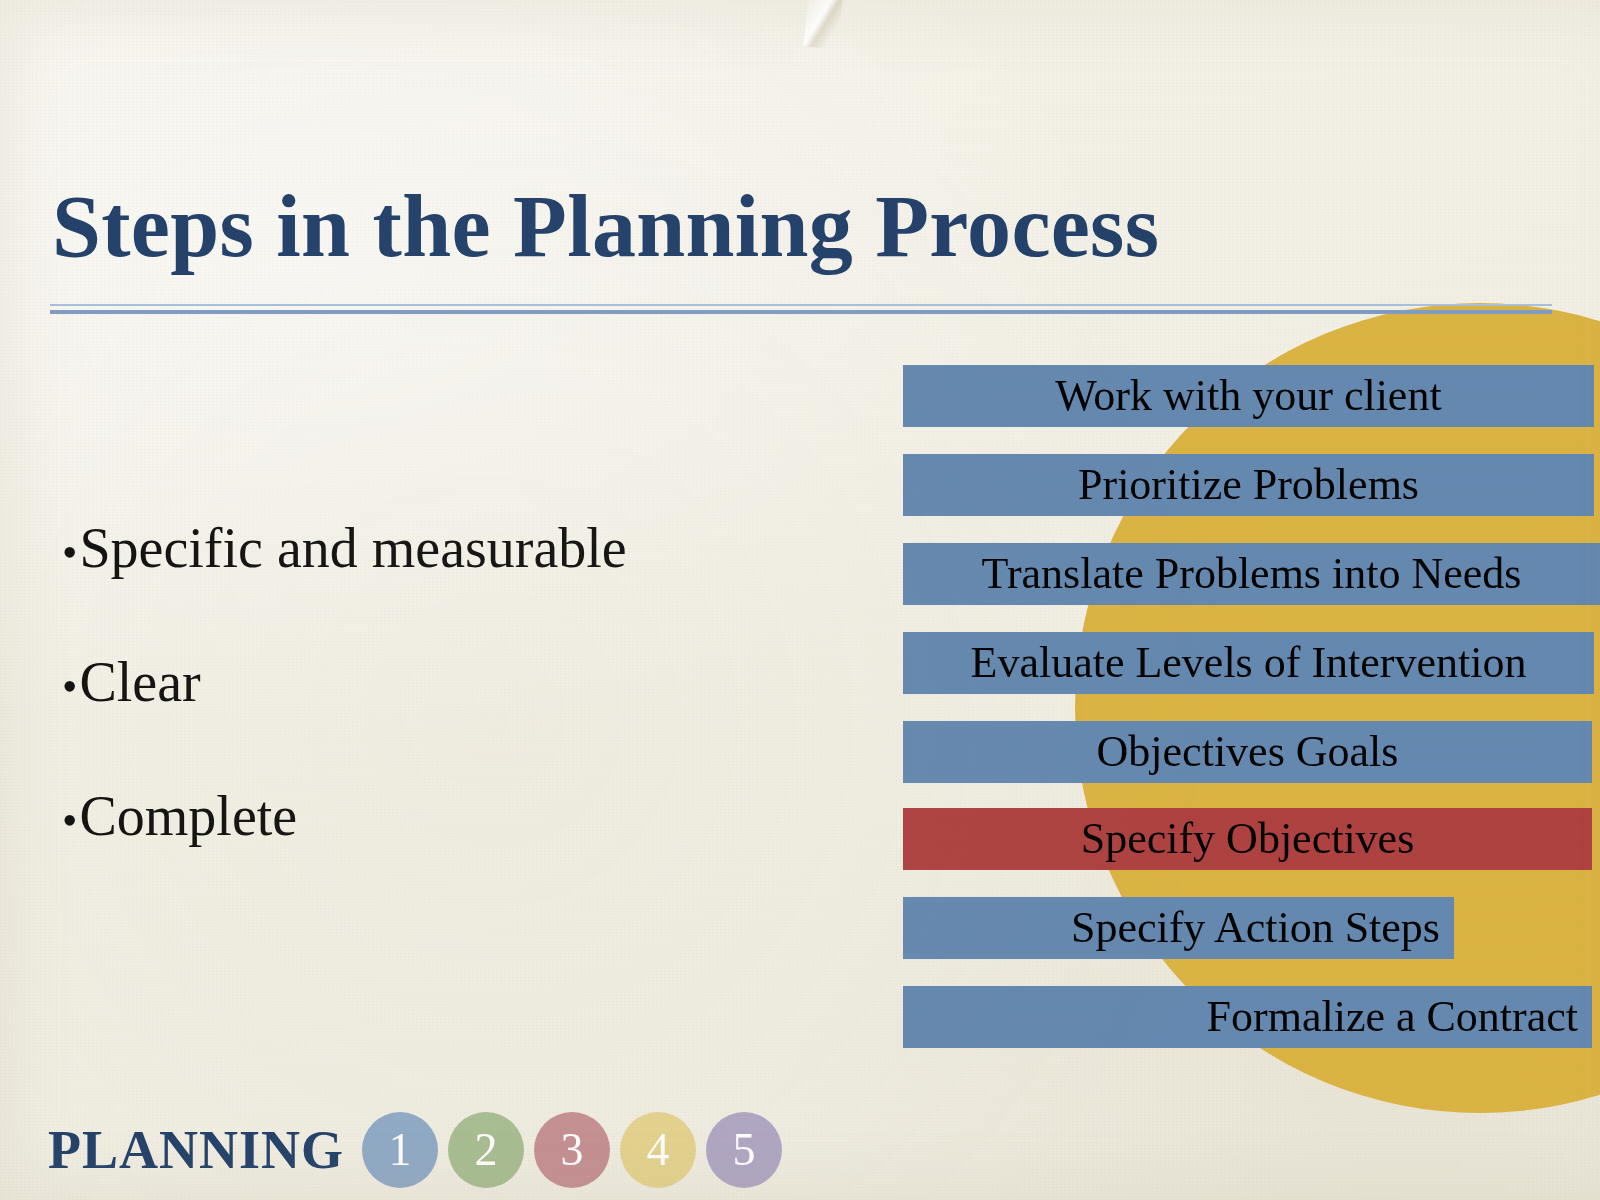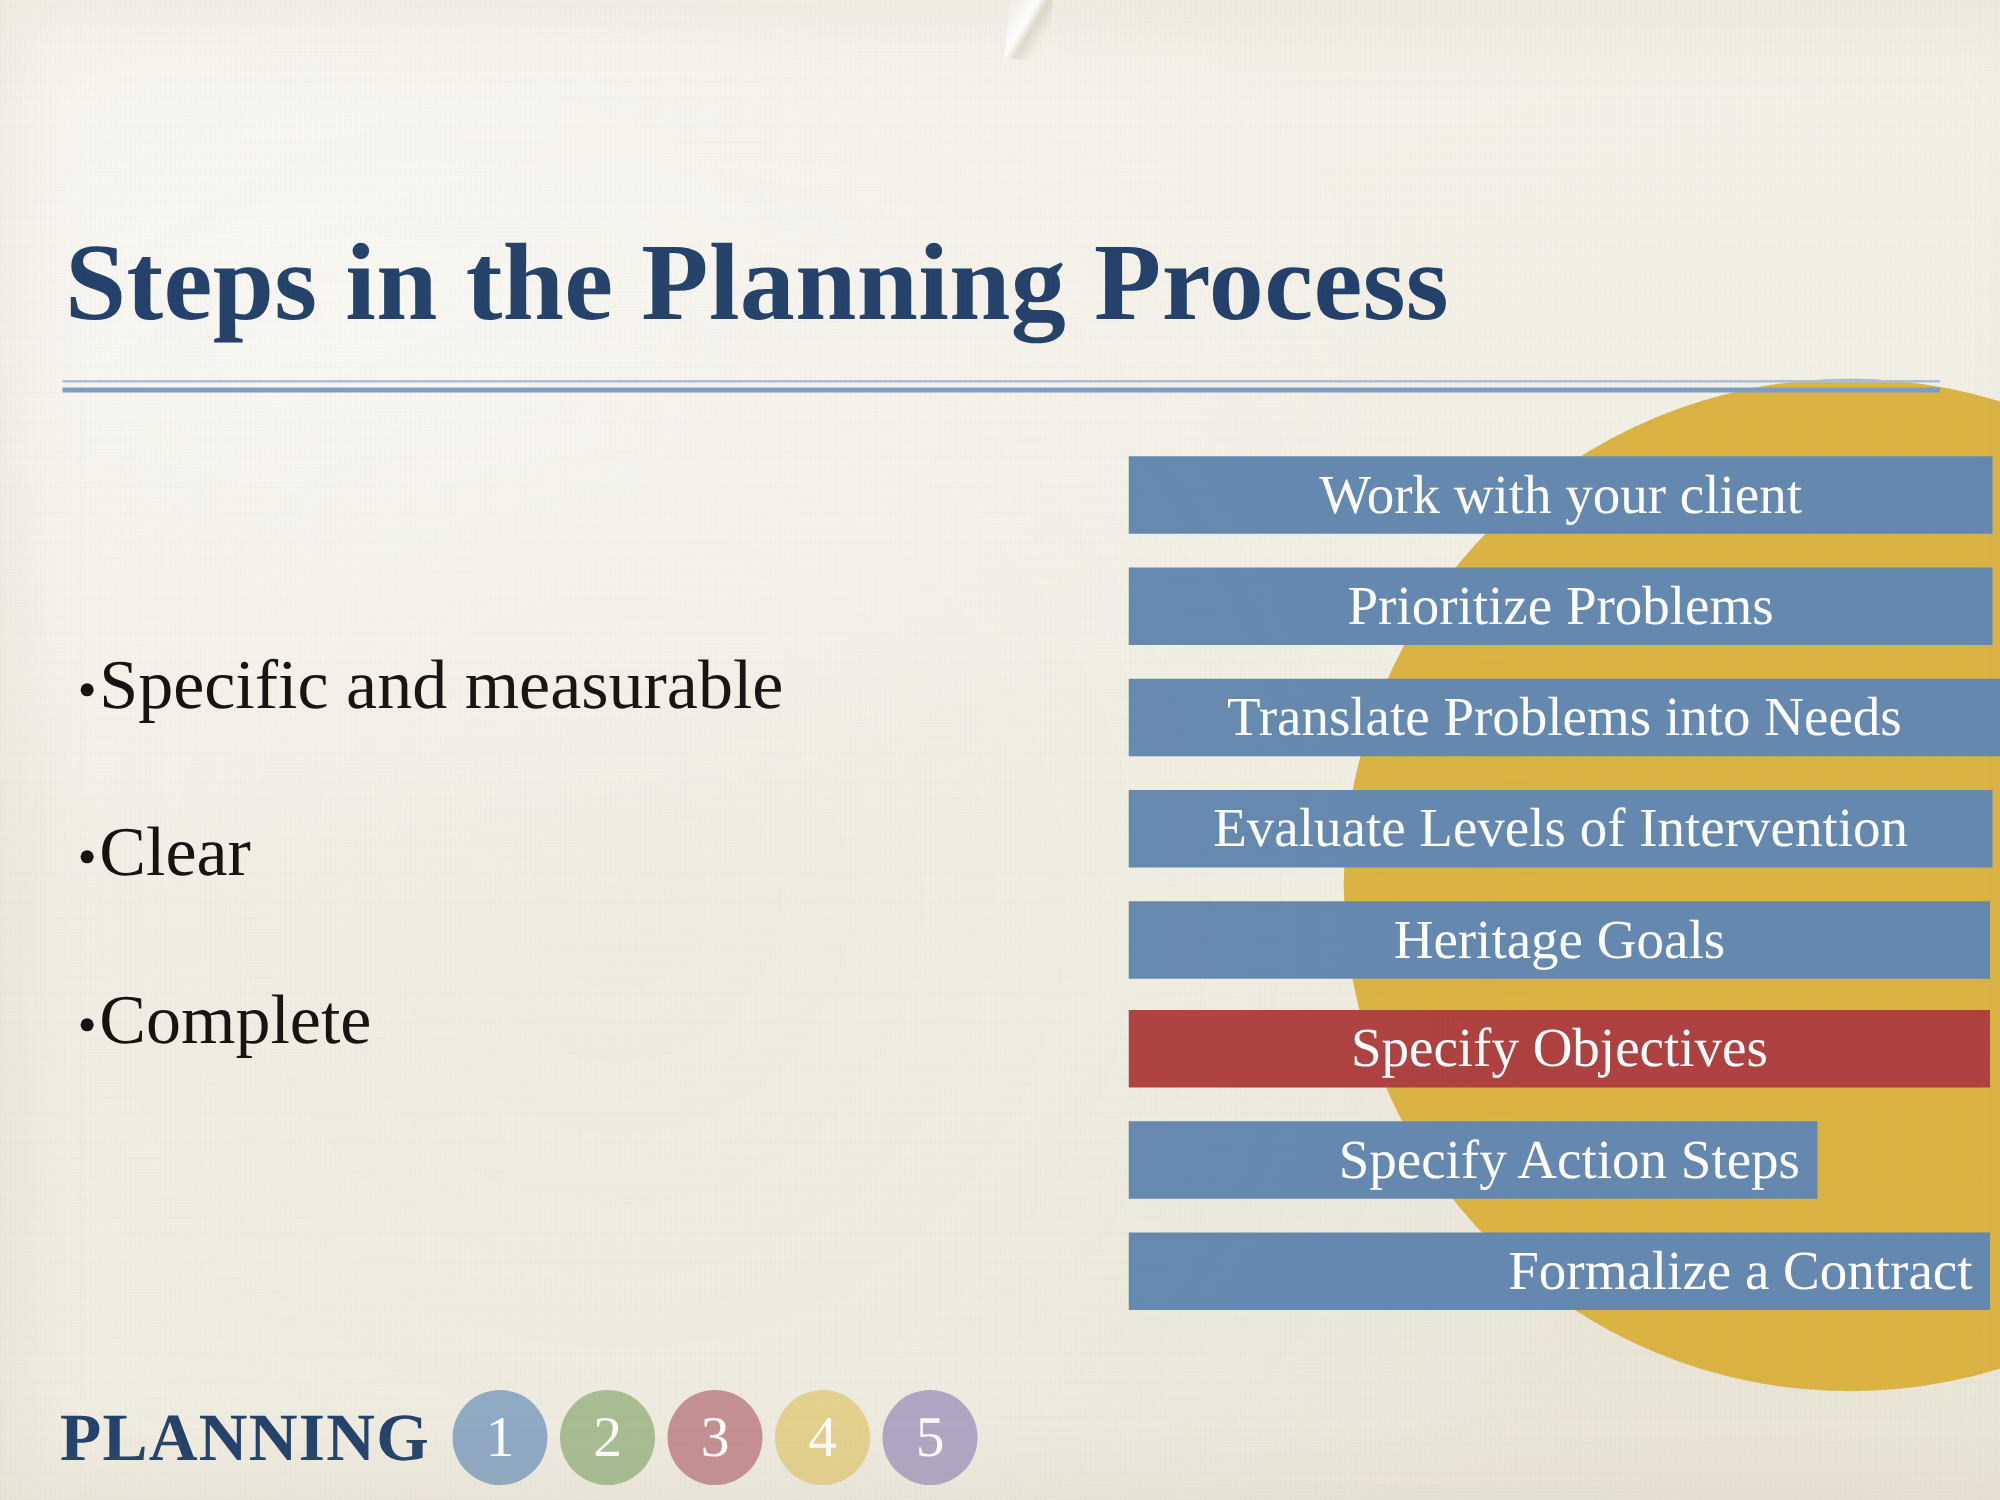--- a/index.html
+++ b/index.html
@@ -136,21 +136,21 @@
   .step-bar {
     position: absolute;
     left: 903px;
     height: 62px;
     display: flex;
     align-items: center;
     justify-content: flex-end;
     padding-right: 14px;
     box-sizing: border-box;
     background: #6488b0;
-    color: #ffffff;
+    color: #000000;
     font-size: 44px;
     line-height: 1;
     white-space: nowrap;
     overflow: hidden;
   }
   .step-bar.center { justify-content: center; padding-right: 0; }
   .step-bar.highlight { background: #ae4140; }
 
   
   .planning-block {
@@ -249,21 +249,21 @@
     <div class="step-bar center" style="top:454px; width:691px;">
       <span>Prioritize Problems</span>
     </div>
     <div class="step-bar center" style="top:543px; width:697px;">
       <span>Translate Problems into Needs</span>
     </div>
     <div class="step-bar center" style="top:632px; width:691px;">
       <span>Evaluate Levels of Intervention</span>
     </div>
     <div class="step-bar center" style="top:721px; width:689px;">
-      <span>Heritage Goals</span>
+      <span>Objectives Goals</span>
     </div>
     <div class="step-bar center highlight" style="top:808px; width:689px;">
       <span>Specify Objectives</span>
     </div>
     <div class="step-bar" style="top:897px; width:551px;">
       <span>Specify Action Steps</span>
     </div>
     <div class="step-bar" style="top:986px; width:689px;">
       <span>Formalize a Contract</span>
     </div>

